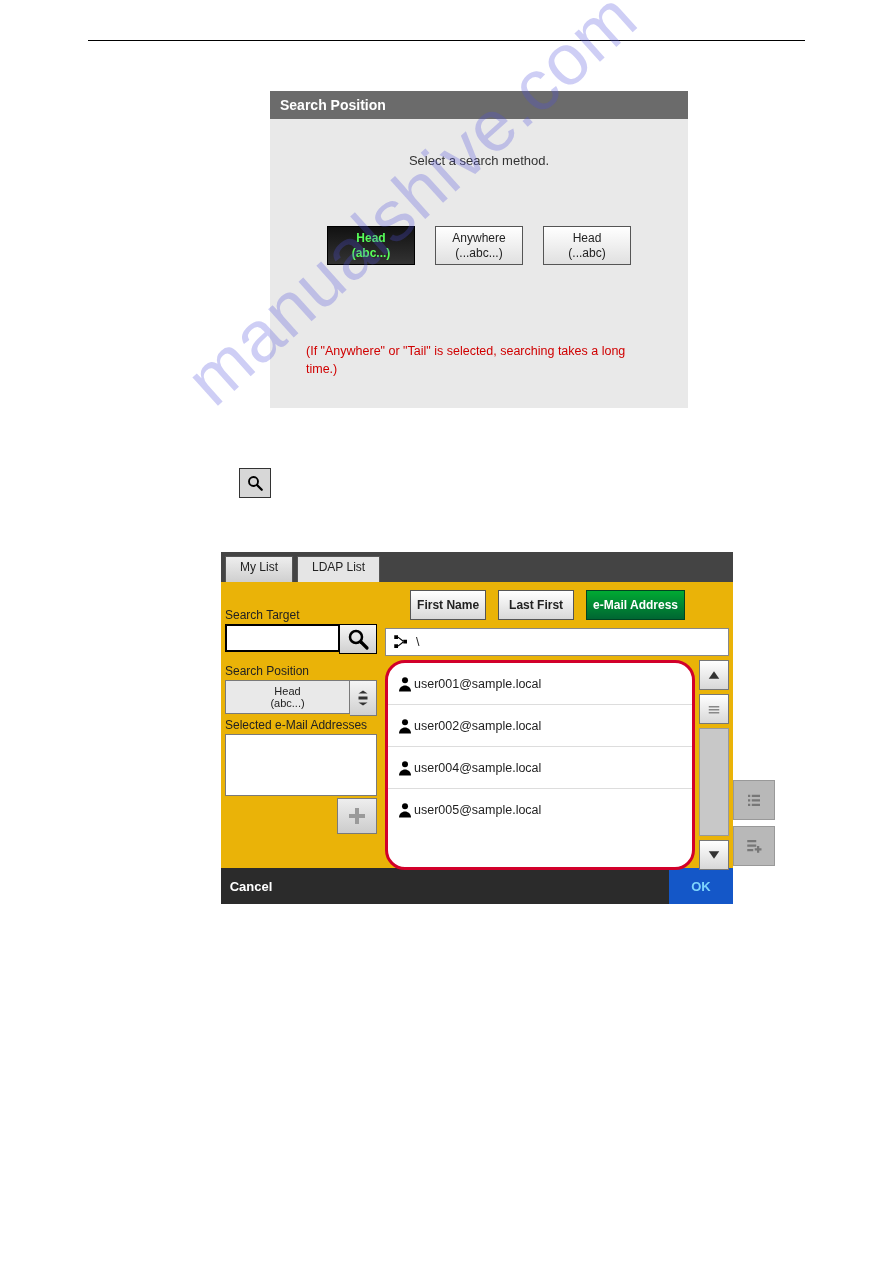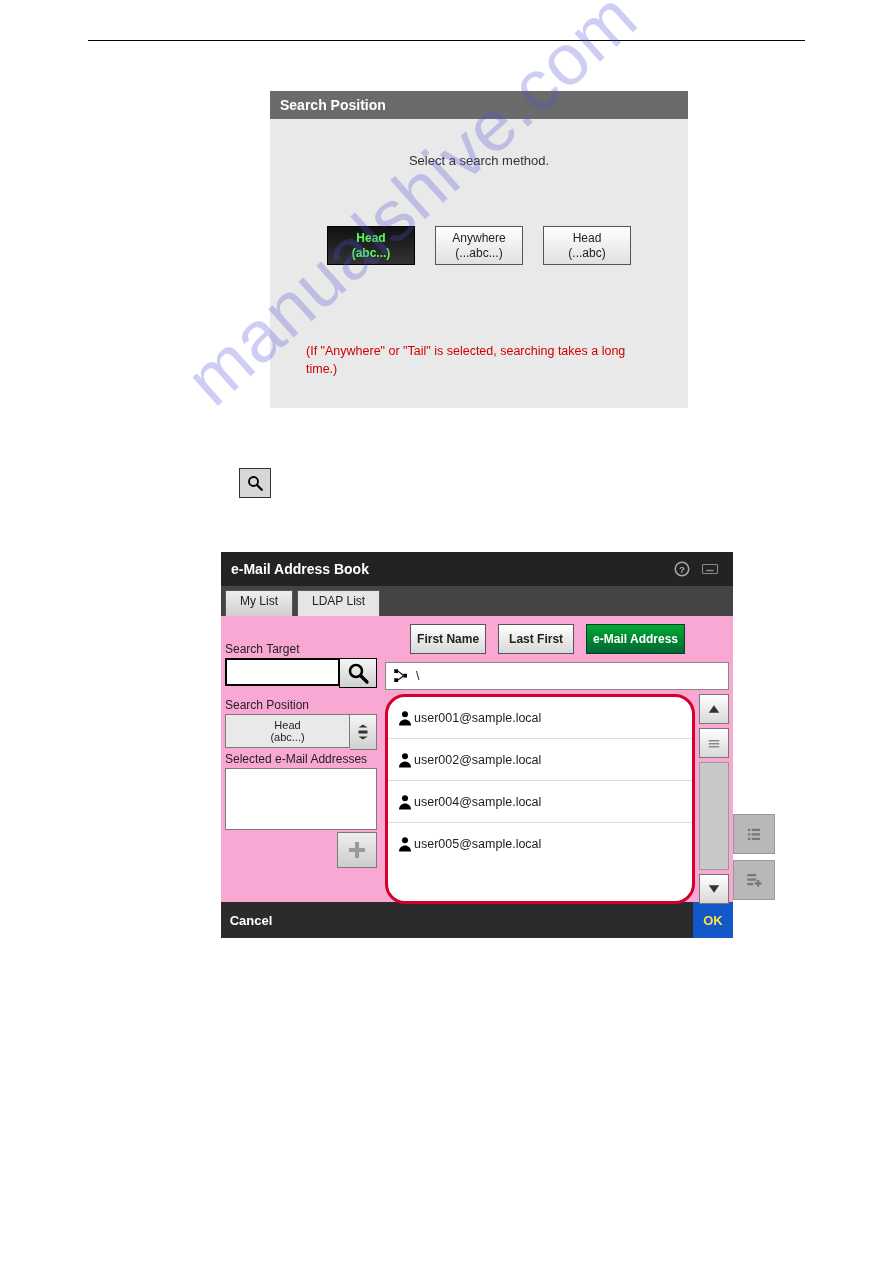--- a/index.html
+++ b/index.html
@@ -133,21 +133,21 @@
     border-bottom: none;
     padding: 3px 14px;
     font-size: 12px;
     cursor: pointer;
   }
   .tab.active {
     background: #e5e5e5;
     font-weight: 400;
   }
   .panel2-body {
-    background: #f9a8d4;
+    background: #eab308;
     display: flex;
     flex-wrap: nowrap;
     box-sizing: border-box;
     position: relative;
     height: 286px;
   }
   .leftcol {
     width: 160px;
     padding: 4px 4px 4px 4px;
     box-sizing: border-box;
@@ -352,23 +352,23 @@
     color: #fff;
     font-weight: 700;
     font-size: 13px;
     display: flex;
     align-items: center;
     justify-content: center;
     cursor: pointer;
   }
   .footer-sp { flex: 1; }
   .btn-ok {
-    width: 40px;
+    width: 64px;
     background: #1457c8;
-    color: #fde047;
+    color: #7dd3fc;
     font-weight: 700;
     font-size: 13px;
     display: flex;
     align-items: center;
     justify-content: center;
     cursor: pointer;
   }
 
   
   svg.ico { width: 18px; height: 18px; }
@@ -422,40 +422,20 @@
   </div>
 
   <div class="mini-mag">
     <svg class="ico" viewBox="0 0 24 24">
       <circle cx="10" cy="10" r="6" fill="none" stroke="#000" stroke-width="2.5"></circle>
       <line x1="15" y1="15" x2="21" y2="21" stroke="#000" stroke-width="3" stroke-linecap="round"></line>
     </svg>
   </div>
 
   <div class="panel2">
-    <div class="panel2-header">
-      <span>e-Mail Address Book</span>
-      <span class="sp"></span>
-      <span class="hdr-icon">
-        <svg class="ico" viewBox="0 0 24 24">
-            <circle cx="12" cy="12" r="9" fill="none" stroke="#aaa" stroke-width="2"></circle>
-            <text x="12" y="17" text-anchor="middle" font-size="13" fill="#aaa" font-family="Arial" font-weight="bold">?</text>
-          </svg>
-      </span>
-      <span class="hdr-icon">
-        <svg class="ico" viewBox="0 0 24 24">
-            <rect x="2" y="6" width="20" height="12" rx="1" fill="none" stroke="#888" stroke-width="1.5"></rect>
-            <line x1="5" y1="10" x2="5" y2="10" stroke="#888" stroke-width="2"></line>
-            <line x1="9" y1="10" x2="9" y2="10" stroke="#888" stroke-width="2"></line>
-            <line x1="13" y1="10" x2="13" y2="10" stroke="#888" stroke-width="2"></line>
-            <line x1="17" y1="10" x2="17" y2="10" stroke="#888" stroke-width="2"></line>
-            <line x1="7" y1="14" x2="17" y2="14" stroke="#888" stroke-width="2"></line>
-          </svg>
-      </span>
-    </div>
 
     <div class="tabstrip">
       <div class="tab">My List</div>
       <div class="tab active">LDAP List</div>
     </div>
 
     <div style="background:#444; padding:0; position:relative;">
       <div class="modes" style="position:absolute; right:44px; top:4px; z-index:2; background:transparent;">
         <div class="mode-btn">First Name</div>
         <div class="mode-btn">Last First</div>

